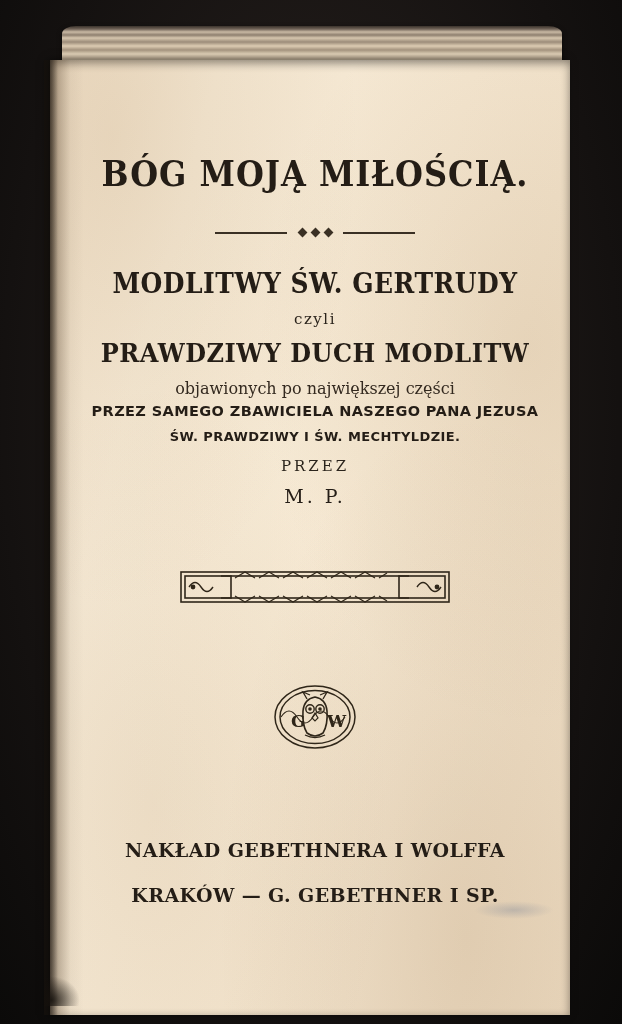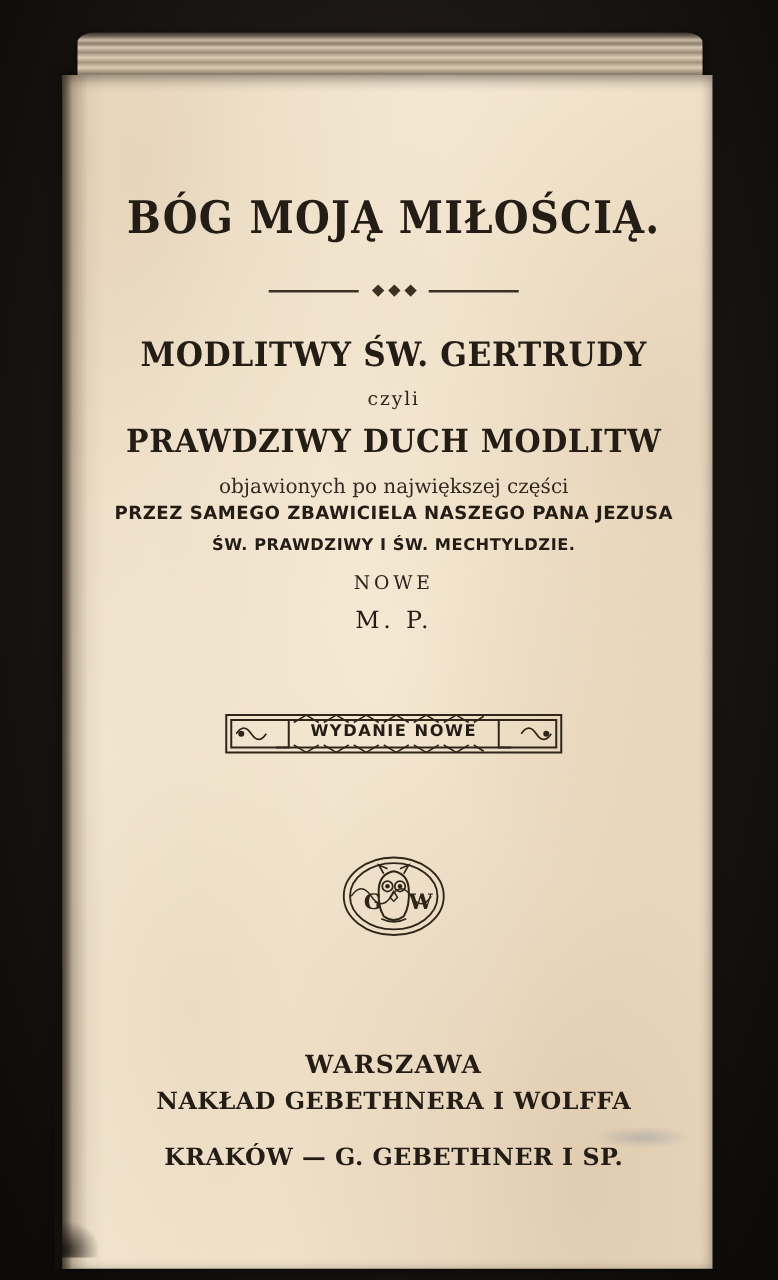--- a/index.html
+++ b/index.html
@@ -310,41 +310,40 @@
     </div>
 
     <div class="t-sub1">MODLITWY ŚW. GERTRUDY</div>
     <div class="t-czyli">czyli</div>
     <div class="t-sub2">PRAWDZIWY DUCH MODLITW</div>
 
     <div class="t-small-italicish">objawionych po największej części</div>
     <div class="t-bold-caps">PRZEZ SAMEGO ZBAWICIELA NASZEGO PANA JEZUSA</div>
     <div class="t-bold-caps small">ŚW. PRAWDZIWY I ŚW. MECHTYLDZIE.</div>
 
-    <div class="t-przez">NOWE</div>
+    <div class="t-przez">PRZEZ</div>
     <div class="t-initials">M. P.</div>
 
     <div class="banner">
       <svg width="280" height="44" viewBox="0 0 280 44">
         <g fill="none" stroke="#2f2619" stroke-width="1.6">
           <rect x="6" y="7" width="268" height="30"></rect>
           <rect x="10" y="11" width="260" height="22"></rect>
           <path d="M46 11 L56 11 L56 33 L46 33"></path>
           <path d="M234 11 L224 11 L224 33 L234 33"></path>
           <path d="M14 22 q6 -9 12 0 q6 9 12 0" stroke-width="1.4"></path>
           <path d="M242 22 q6 -9 12 0 q6 9 12 0" stroke-width="1.4"></path>
           <path d="M60 13 l10 -6 l10 6 M84 13 l10 -6 l10 6 M108 13 l10 -6 l10 6 M132 13 l10 -6 l10 6 M156 13 l10 -6 l10 6 M180 13 l10 -6 l10 6 M204 13 l8 -5" stroke-width="1.2"></path>
           <path d="M60 31 l10 6 l10 -6 M84 31 l10 6 l10 -6 M108 31 l10 6 l10 -6 M132 31 l10 6 l10 -6 M156 31 l10 6 l10 -6 M180 31 l10 6 l10 -6 M204 31 l8 5" stroke-width="1.2"></path>
         </g>
         <g fill="#2f2619">
           <circle cx="18" cy="22" r="2.4"></circle>
           <circle cx="262" cy="22" r="2.4"></circle>
         </g>
       </svg>
-      <div class="banner-label">WYDANIE NOWE</div>
     </div>
 
     <div class="device">
       <svg width="92" height="92" viewBox="0 0 92 92">
         <g fill="none" stroke="#2f2619" stroke-width="1.5">
           <ellipse cx="46" cy="46" rx="40" ry="31"></ellipse>
           <ellipse cx="46" cy="46" rx="35" ry="26.5"></ellipse>
           <path d="M12 46 q8 -12 16 0 q8 12 16 0 q8 -12 16 0 q8 12 16 0" stroke-width="1.1"></path>
 
           <path d="M46 26 q-11 2 -12 14 q-1 14 4 22 q8 6 16 0 q5 -8 4 -22 q-1 -12 -12 -14 z" stroke-width="1.6"></path>
@@ -363,21 +362,20 @@
           <circle cx="51" cy="38" r="1.8"></circle>
         </g>
         <g fill="#2f2619" font-family="DejaVu Serif, serif" font-size="17" font-weight="bold">
           <text x="22" y="56">G</text>
           <text x="58" y="56">W</text>
         </g>
       </svg>
     </div>
 
     <div class="imprint">
-      <div class="line1">WARSZAWA</div>
       <div class="line2">NAKŁAD GEBETHNERA I WOLFFA</div>
       <div class="line3">KRAKÓW — G. GEBETHNER I SP.</div>
     </div>
 
   </div>
 
   <div id="smudge"></div>
   <div id="chip"></div>
 
 </div>

